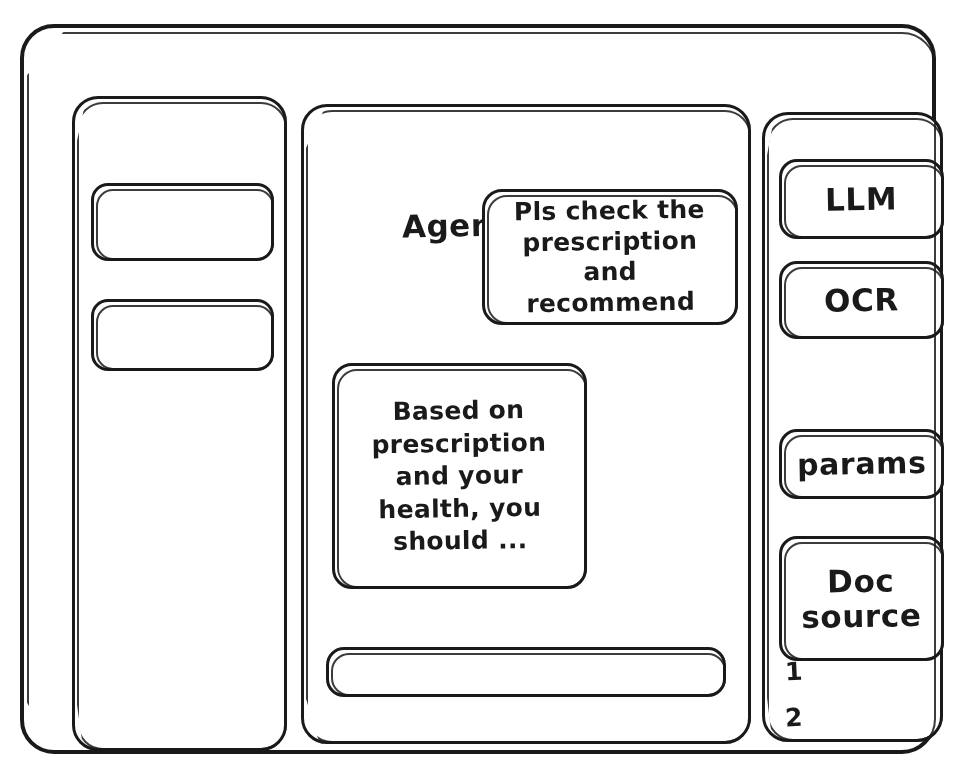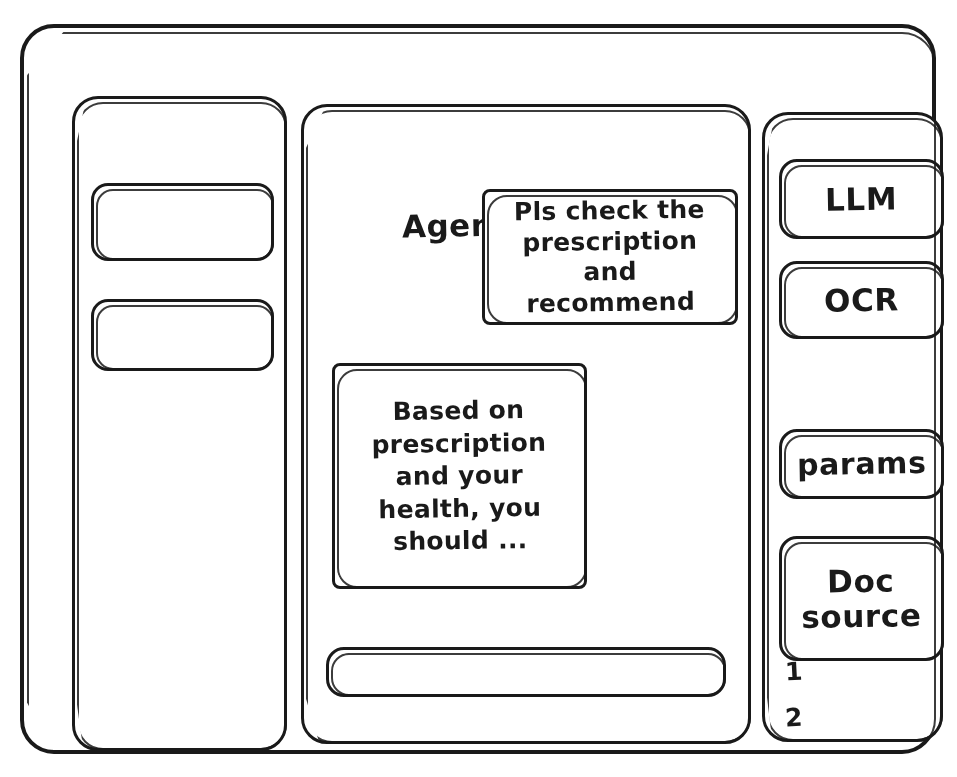--- a/index.html
+++ b/index.html
@@ -113,21 +113,21 @@
     width: 183px;
     border-radius: 17px;
     border-width: 3px;
   }
   .history-item::after { border-radius: 17px; }
   #history-item-1 { top: 84px;  height: 78px; }
   #history-item-2 { top: 200px; height: 72px; }
 
   
   .bubble {
-    border-radius: 8px;
+    border-radius: 20px;
     border-width: 3px;
     display: flex;
     align-items: center;
     justify-content: center;
     text-align: center;
     padding: 8px 12px;
   }
   .bubble::after { border-radius: 20px; }
   .bubble .txt {
     font-size: 25px;

